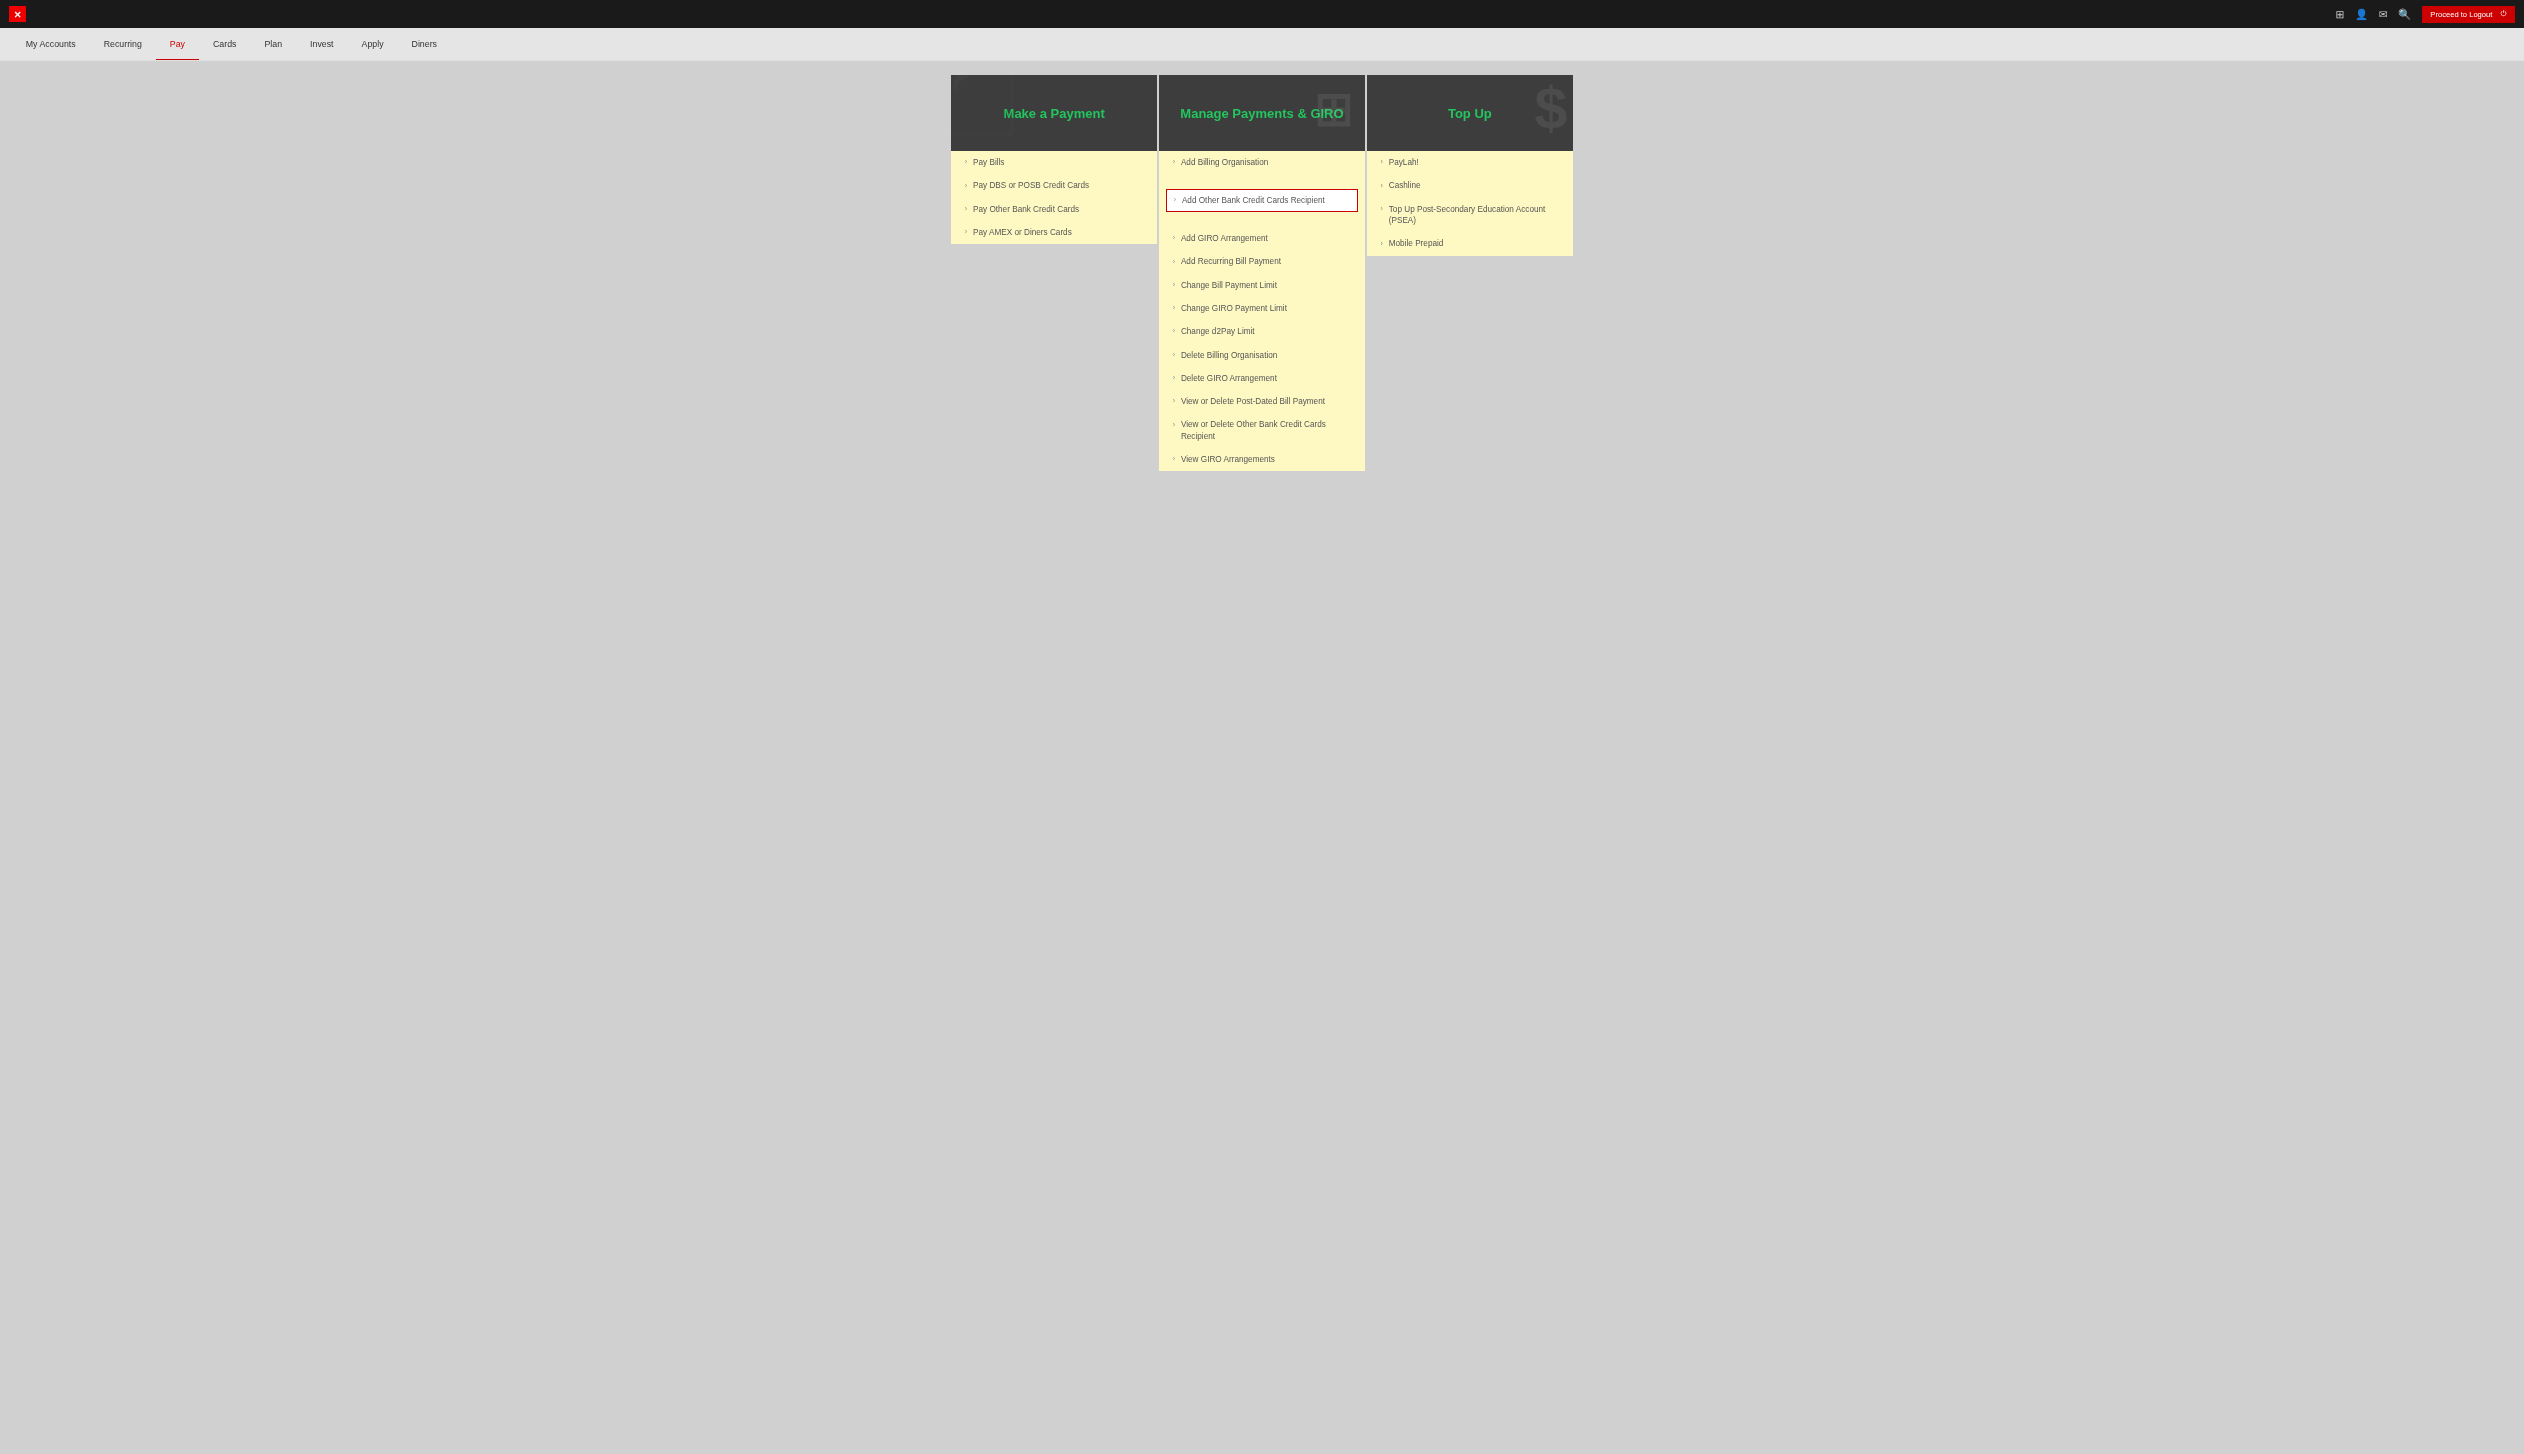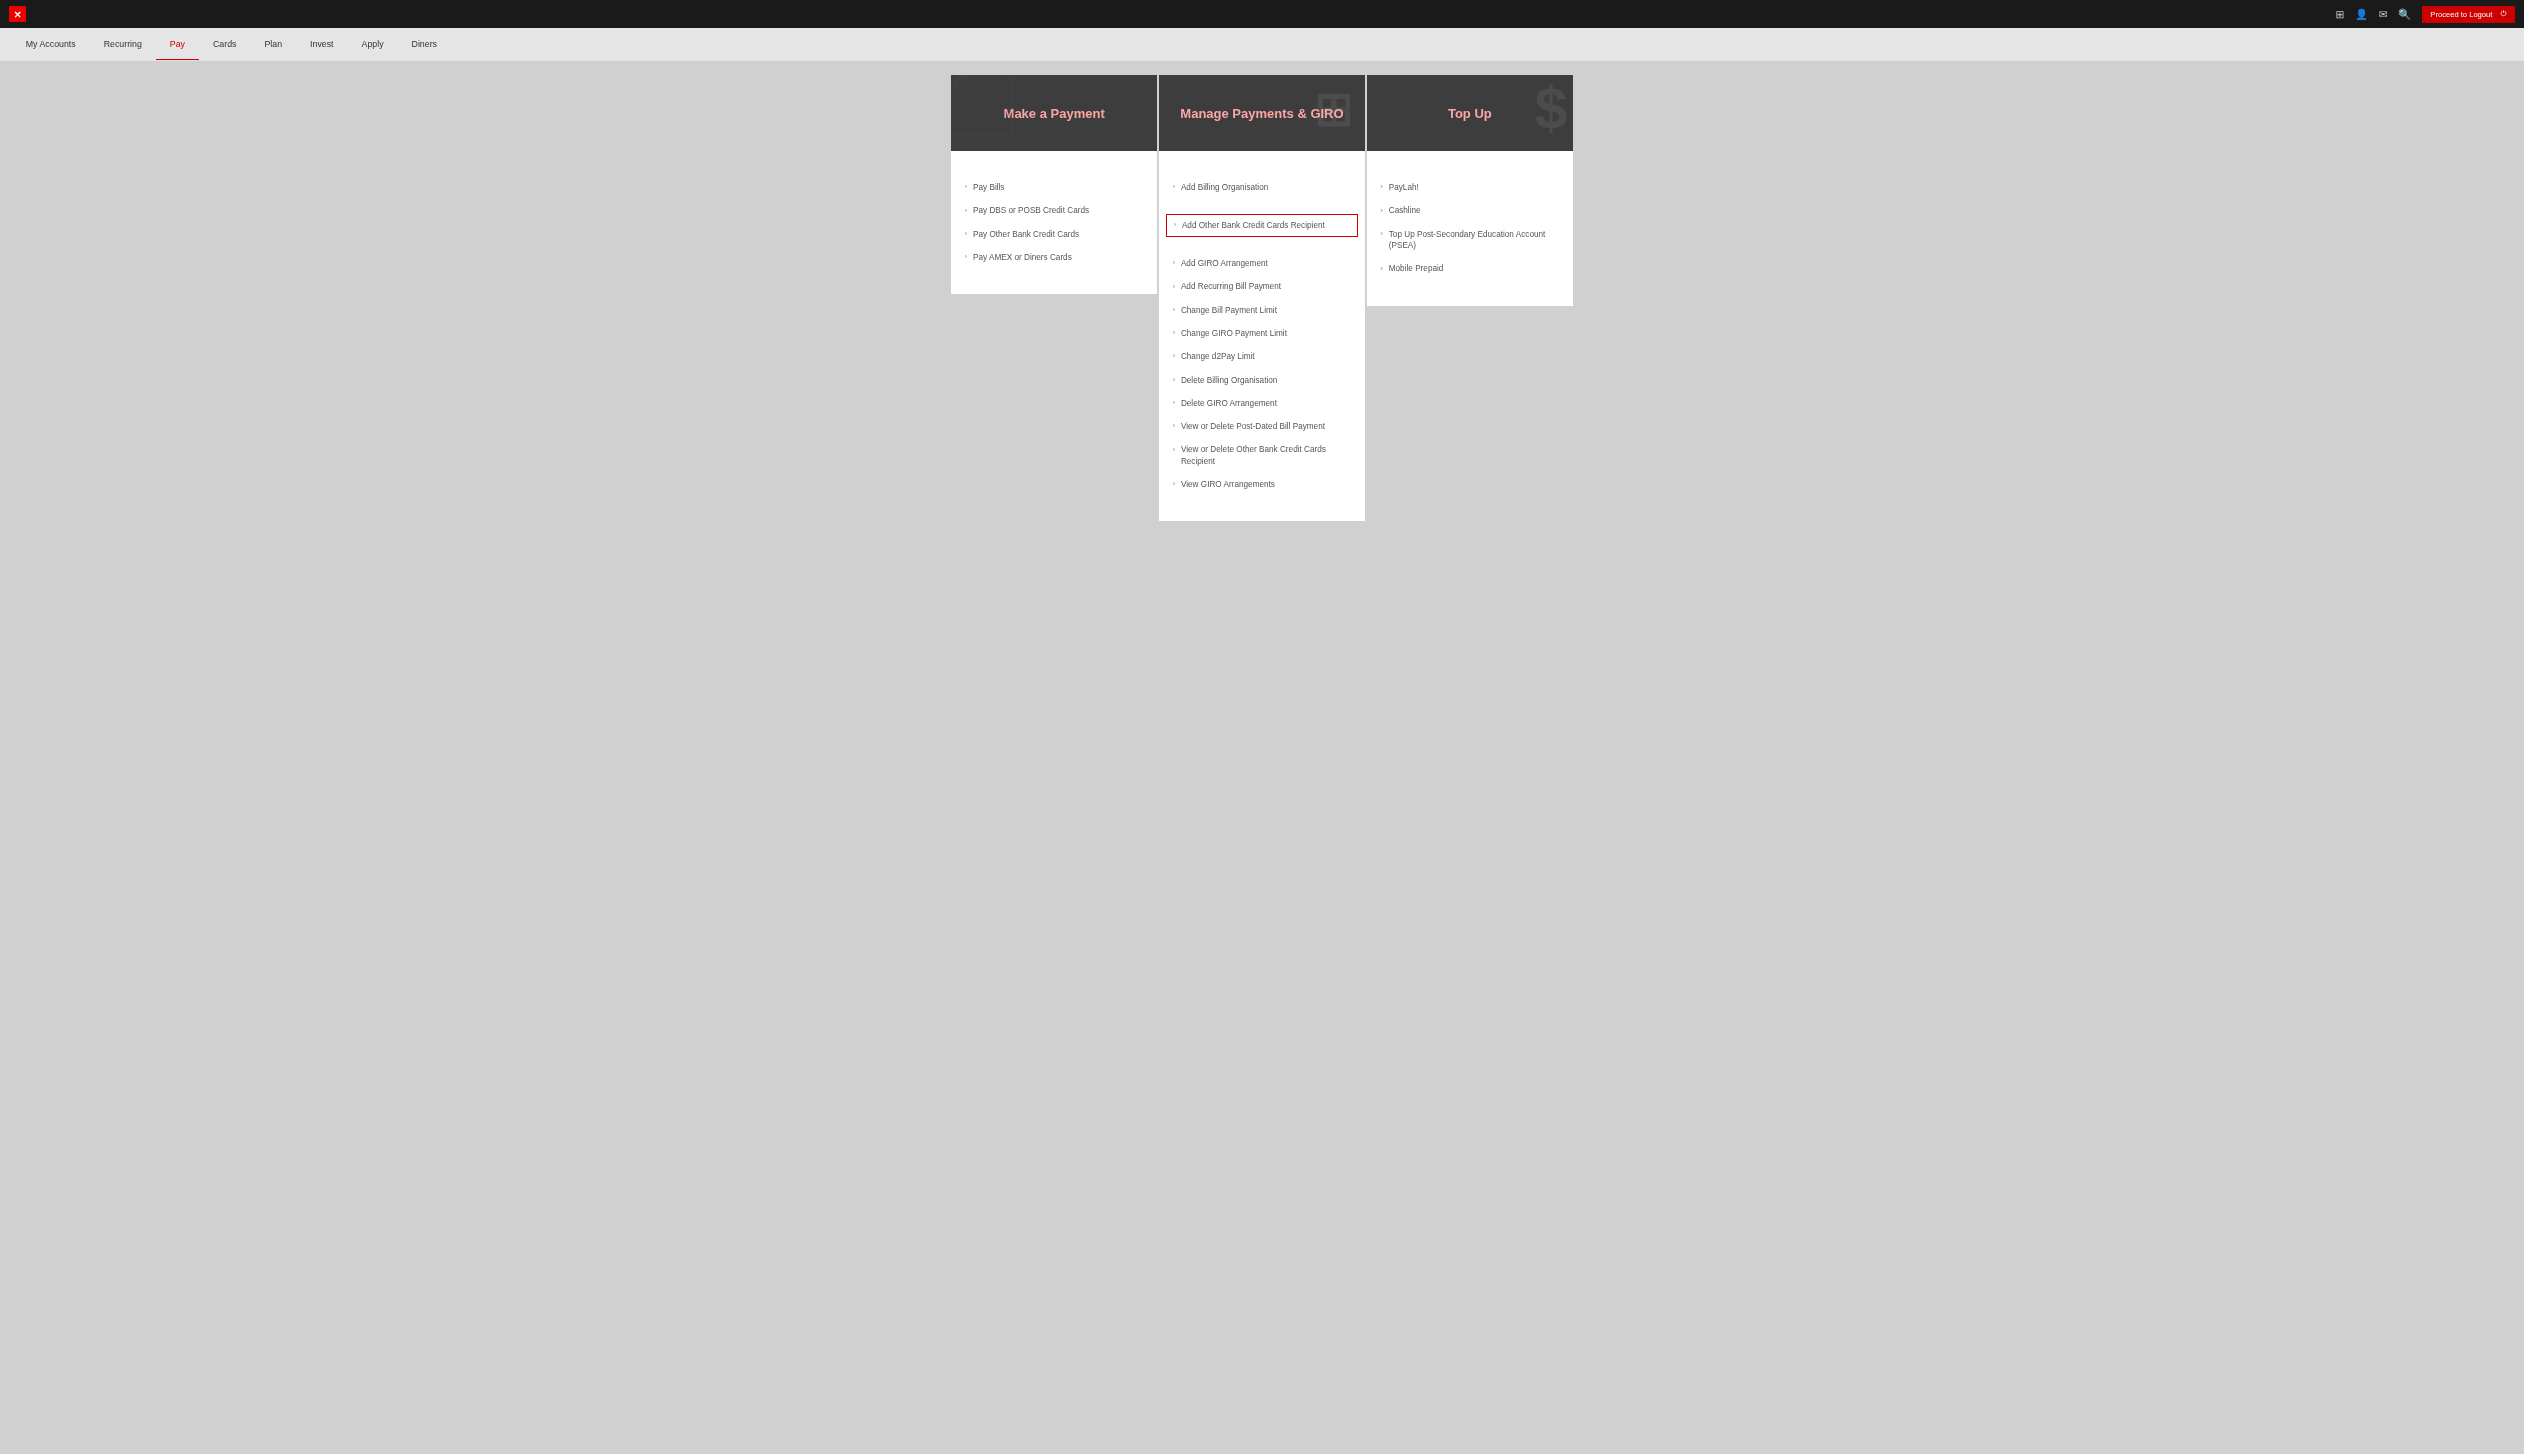--- a/index.html
+++ b/index.html
@@ -93,21 +93,21 @@
     .cards-grid {
       display: grid;
       grid-template-columns: 1fr 1fr 1fr;
       gap: 1.2px;
       margin-bottom: 1.2px;
     }
 
     
     .section-header {
       background: #3d3d3d;
-      color: #fca5a5;
+      color: #22c55e;
       padding: 23.5px 17.6px;
       font-size: 13px;
       font-weight: bold;
       text-align: center;
       min-height: 76px;
       display: flex;
       align-items: center;
       justify-content: center;
       position: relative;
       overflow: hidden;
@@ -133,22 +133,22 @@
     }
     .section-header.top-up::before {
       content: '$';
       font-size: 59px;
       right: 5.9px;
       top: 0px;
     }
 
     
     .section-body {
-      background: #ffffff;
-      padding: 25px 14px;
+      background: #fef9c3;
+      padding: 0 14px;
     }
 
     
     .menu-item {
       display: flex;
       align-items: flex-start;
       padding: 5.9px 0;
       color: #555;
       font-size: 8.2px;
       cursor: pointer;

